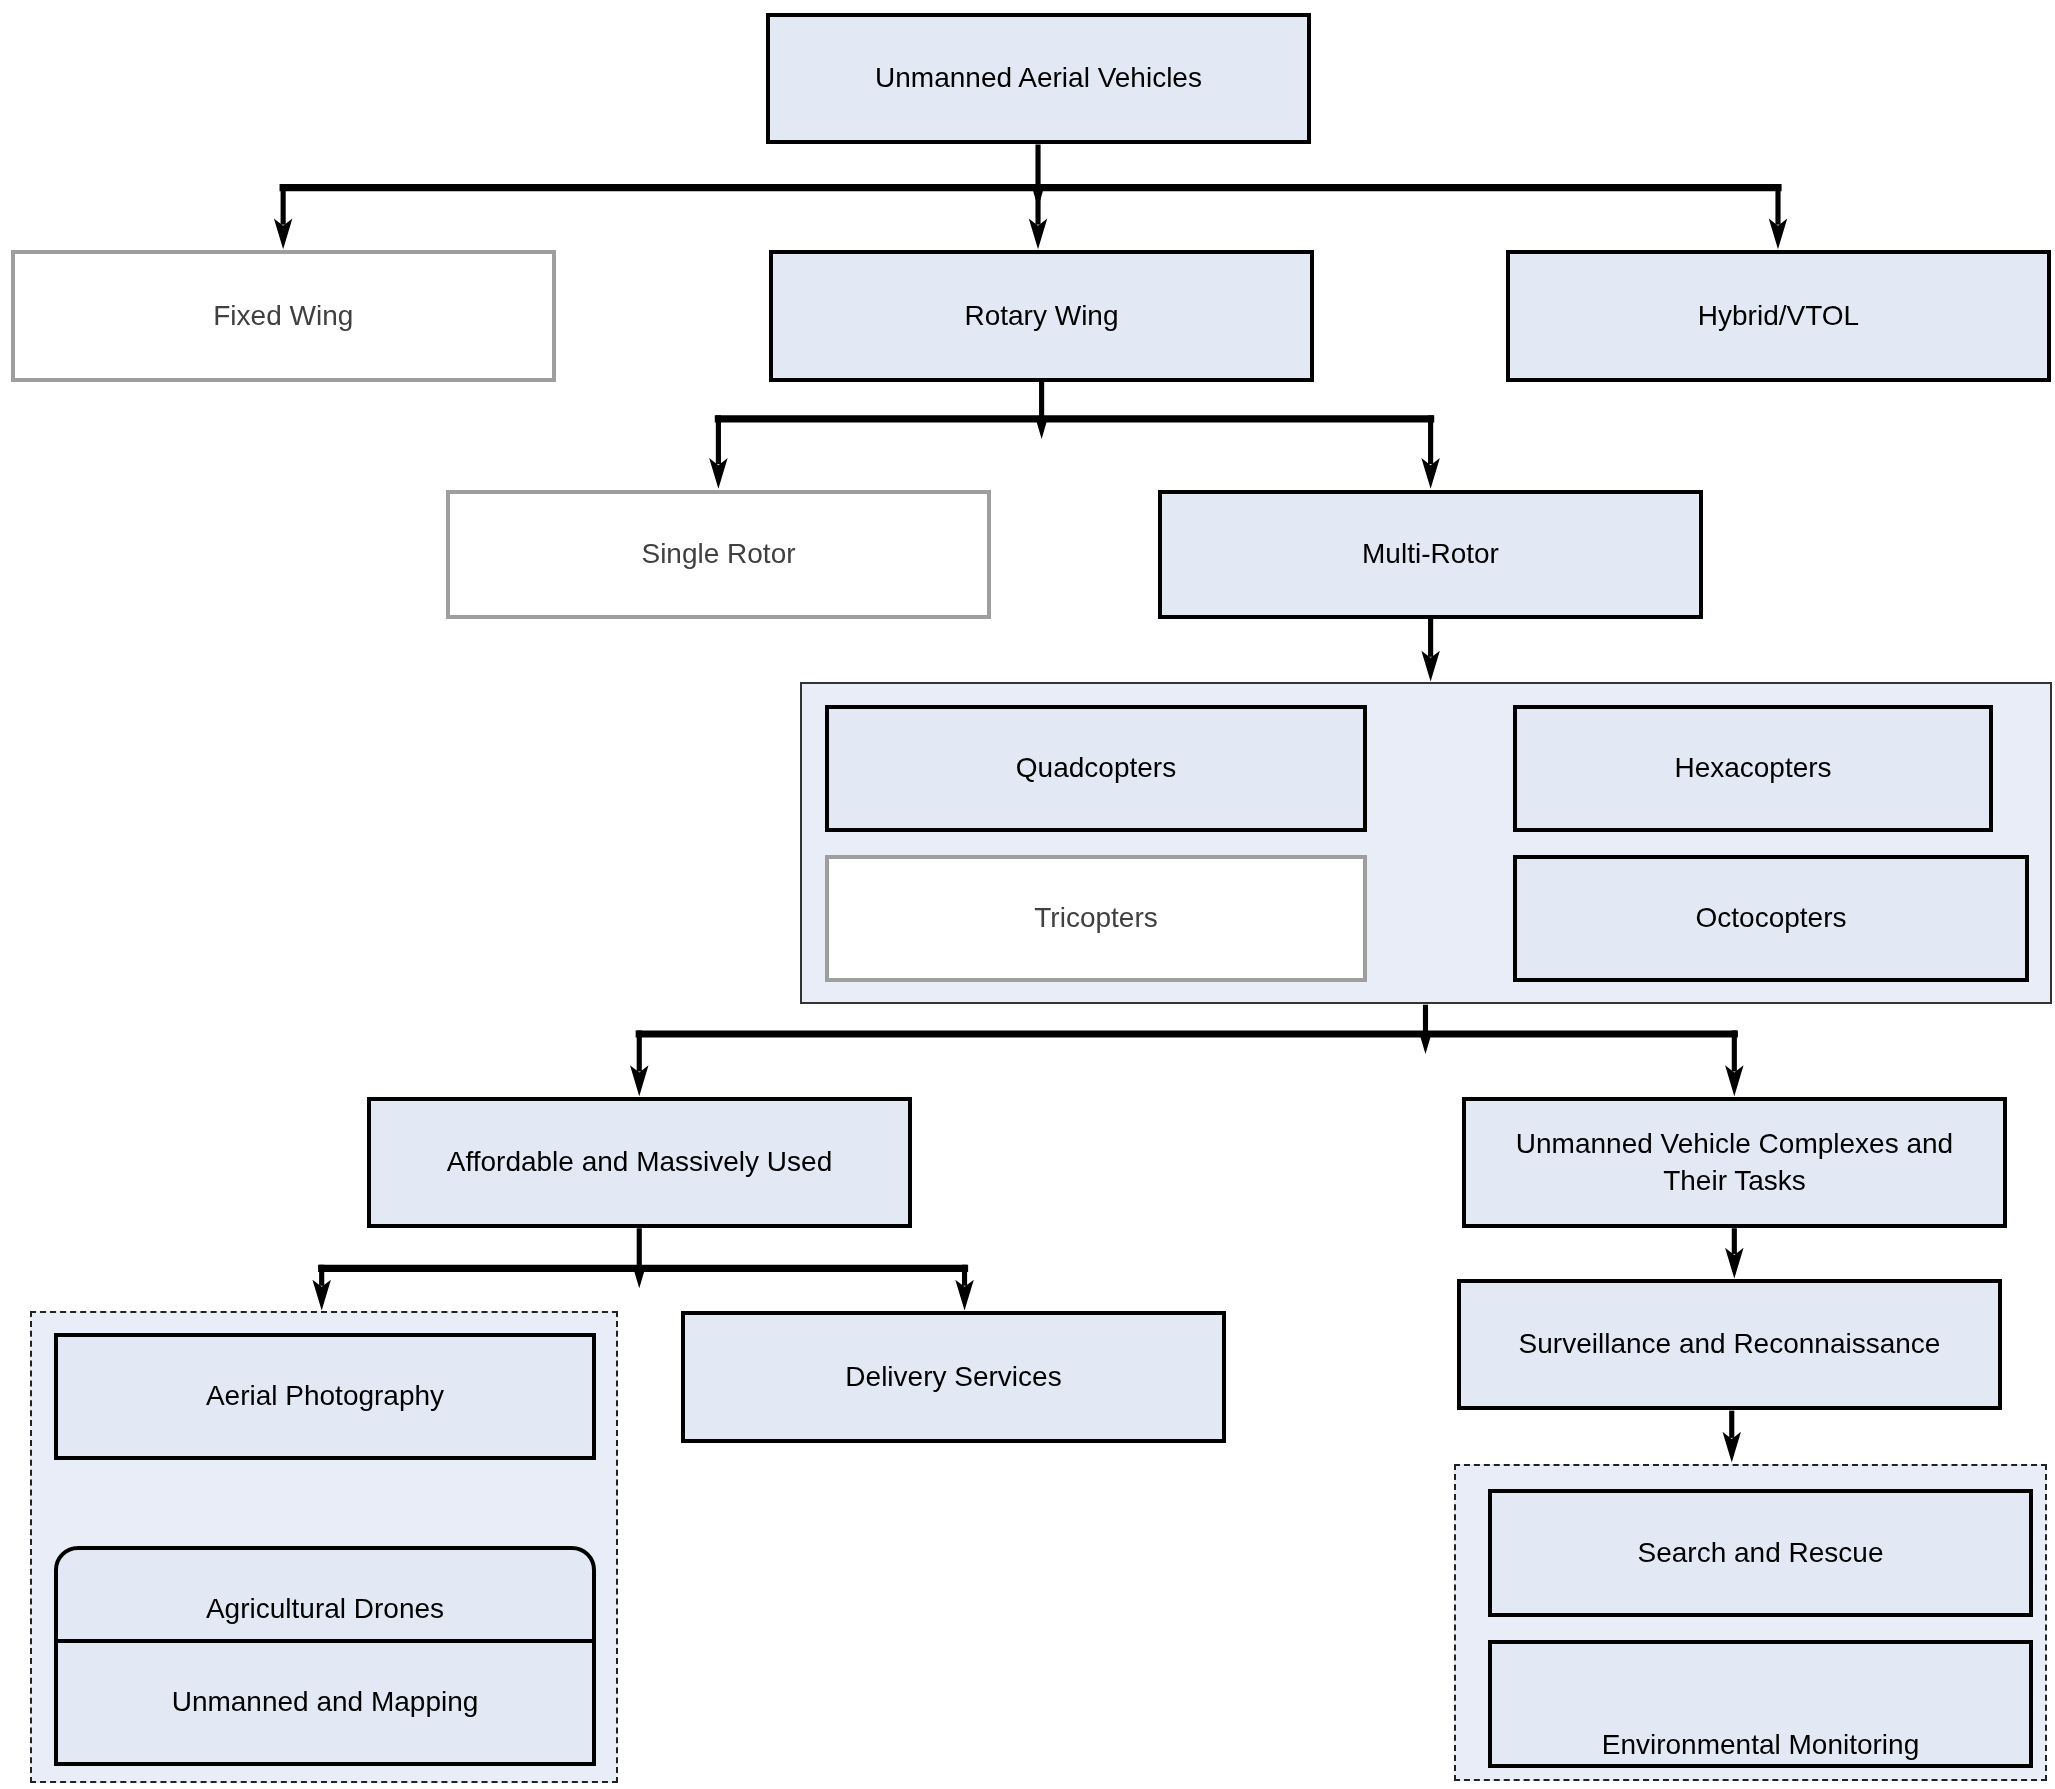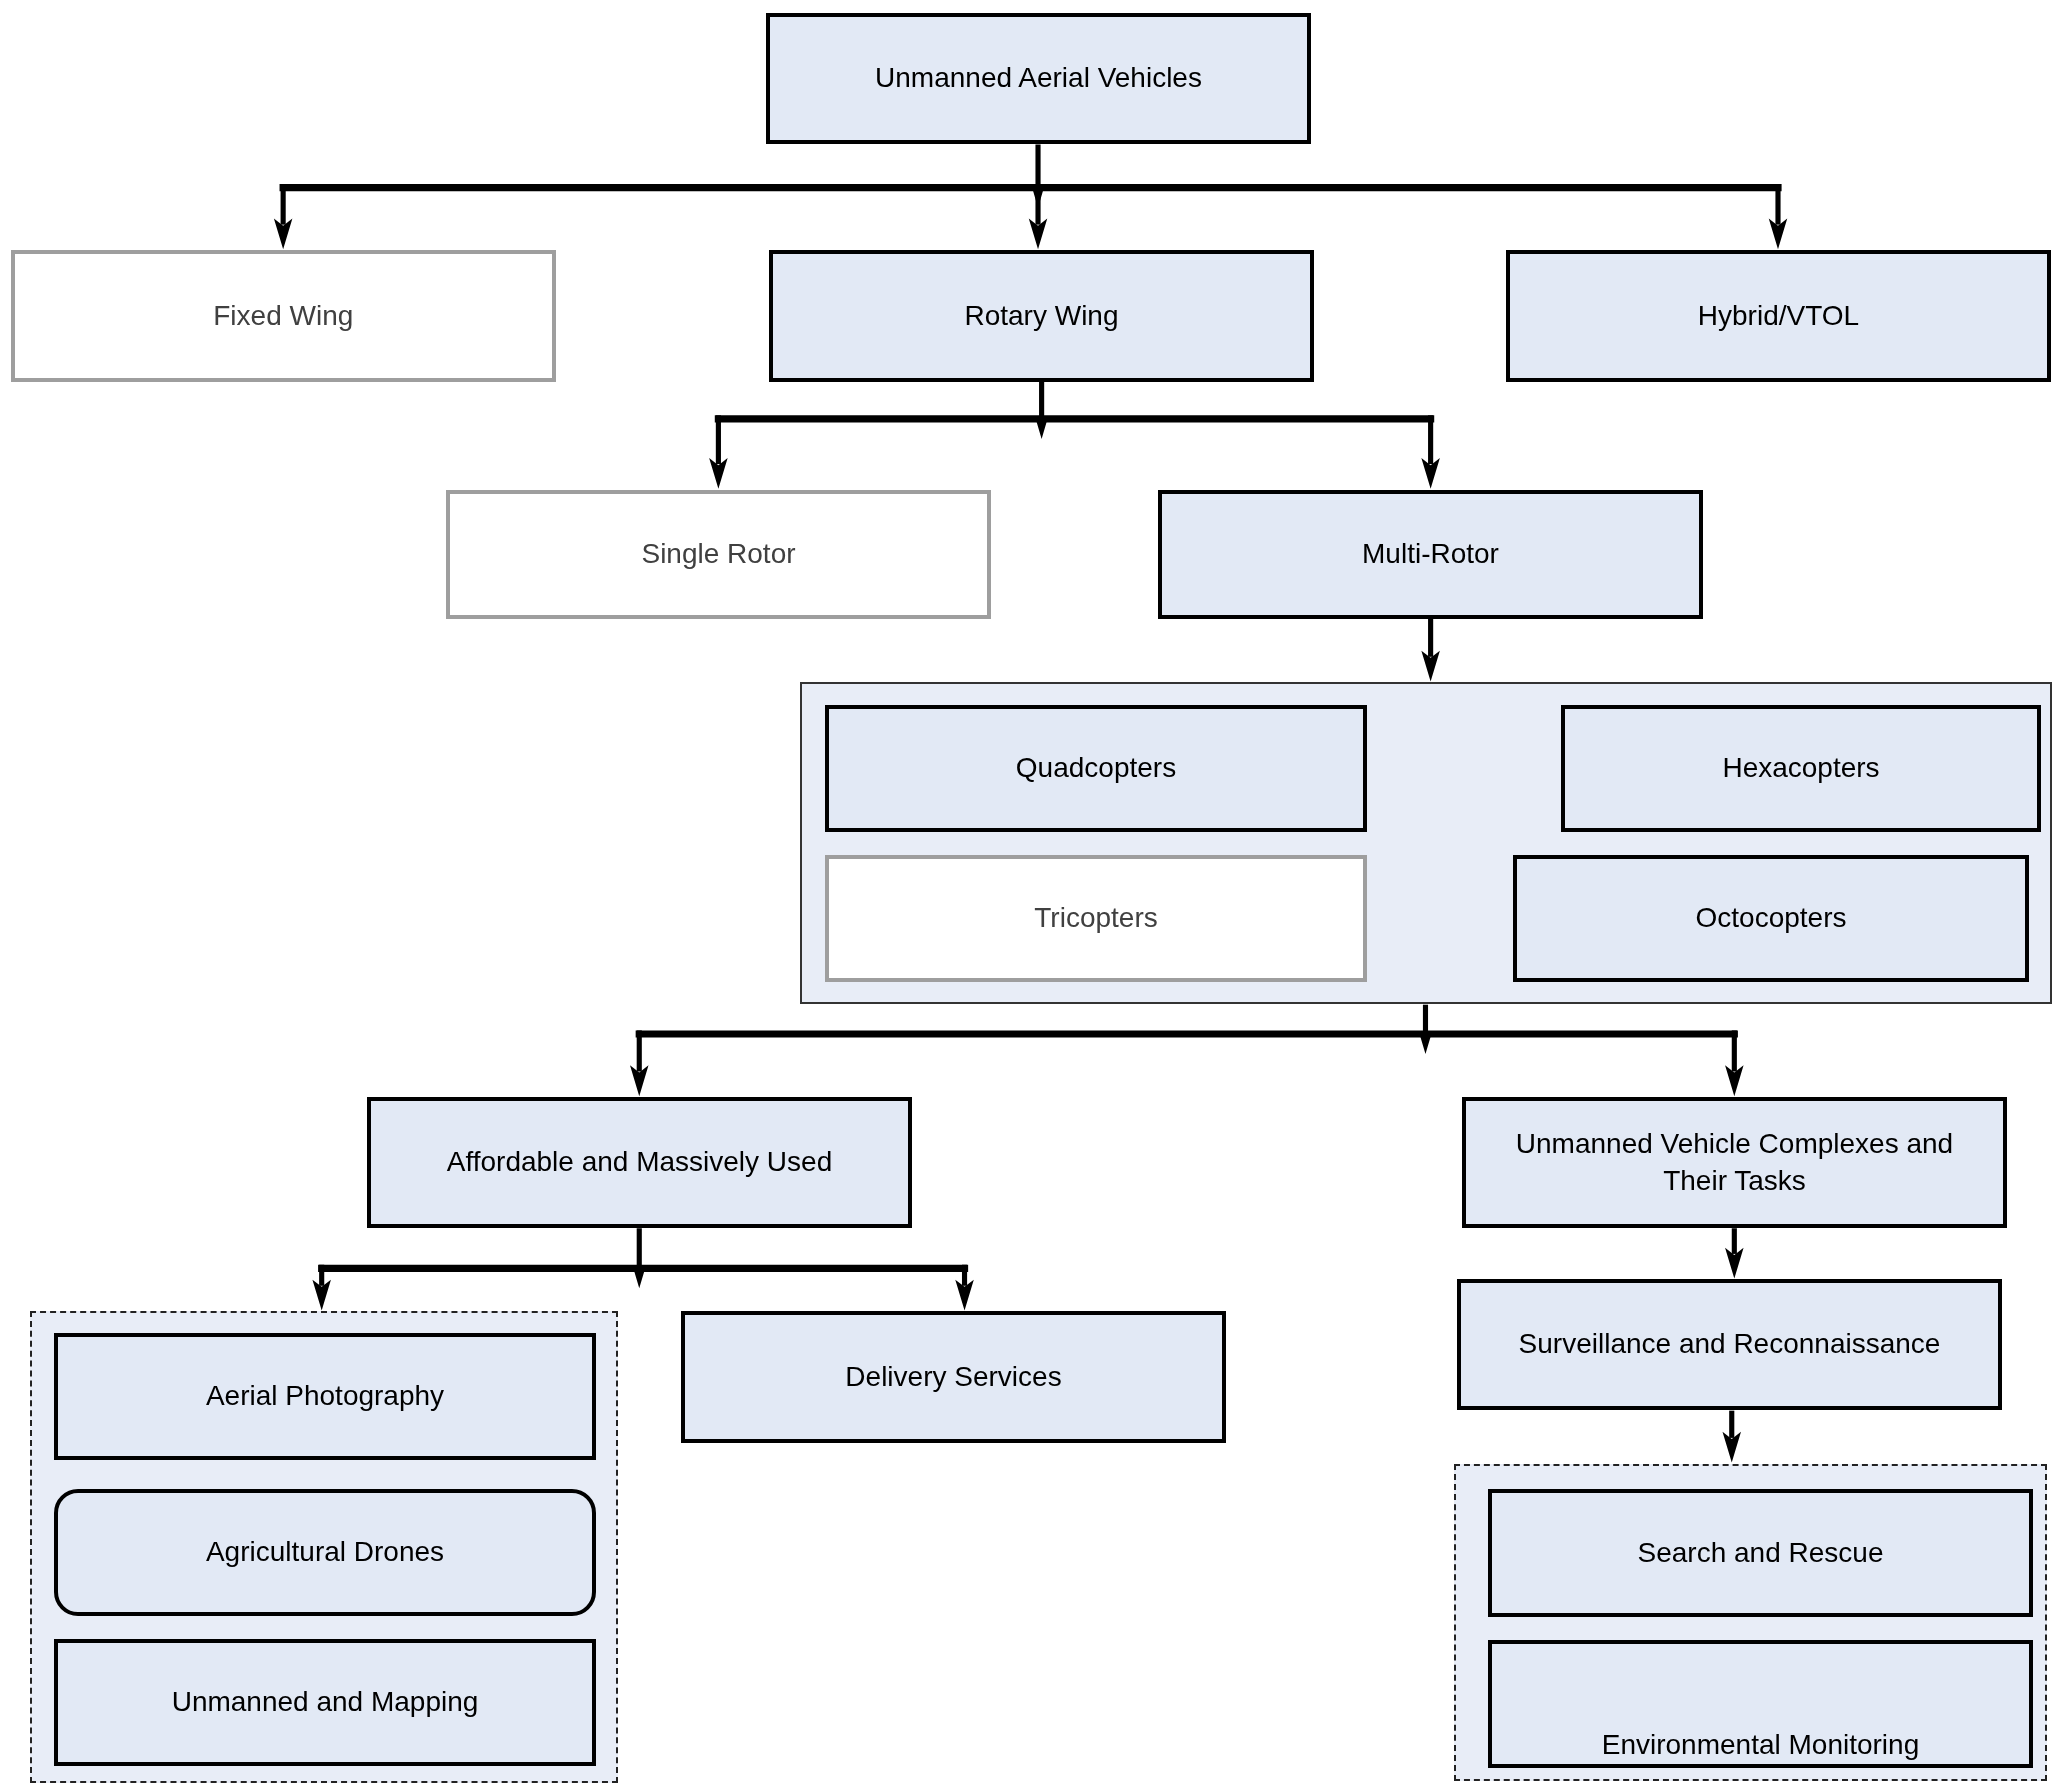--- a/index.html
+++ b/index.html
@@ -116,38 +116,38 @@
   <div class="node" style="left:1158px;top:490px;width:545px;height:129px;">
     <span>Multi-Rotor</span>
   </div>
 
   <div class="node" style="left:825px;top:705px;width:542px;height:127px;">
     <span>Quadcopters</span>
   </div>
   <div class="node muted" style="left:825px;top:855px;width:542px;height:127px;">
     <span>Tricopters</span>
   </div>
-  <div class="node" style="left:1561px;top:705px;width:480px;height:127px;">
+  <div class="node" style="left:1513px;top:705px;width:480px;height:127px;">
     <span>Hexacopters</span>
   </div>
   <div class="node" style="left:1513px;top:855px;width:516px;height:127px;">
     <span>Octocopters</span>
   </div>
 
   <div class="node" style="left:367px;top:1097px;width:545px;height:131px;">
     <span>Affordable and Massively Used</span>
   </div>
   <div class="node" style="left:1462px;top:1097px;width:545px;height:131px;">
     <span>Unmanned Vehicle Complexes and Their Tasks</span>
   </div>
 
   <div class="node" style="left:54px;top:1333px;width:542px;height:127px;">
     <span>Aerial Photography</span>
   </div>
-  <div class="node" style="left:54px;top:1489px;width:542px;height:127px;border-radius:24px;">
+  <div class="node" style="left:54px;top:1546px;width:542px;height:127px;border-radius:24px;">
     <span>Agricultural Drones</span>
   </div>
   <div class="node" style="left:54px;top:1639px;width:542px;height:127px;">
     <span>Unmanned and Mapping</span>
   </div>
   <div class="node" style="left:681px;top:1311px;width:545px;height:132px;align-items:center;">
     <span>Delivery Services</span>
   </div>
 
   <div class="node" style="left:1457px;top:1279px;width:545px;height:131px;">

